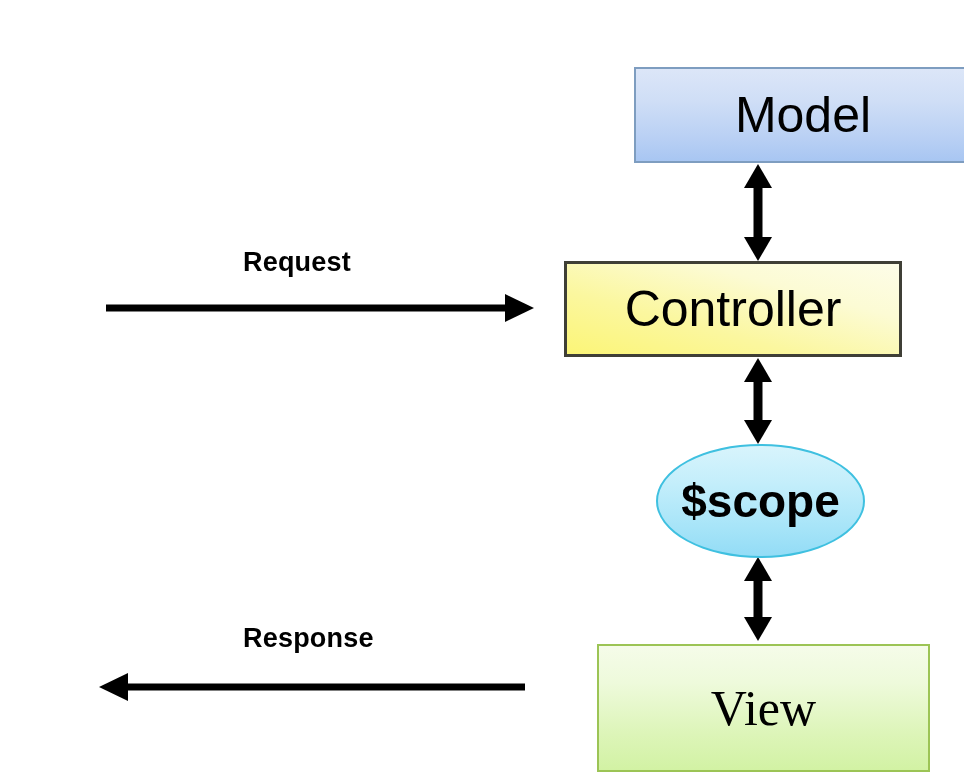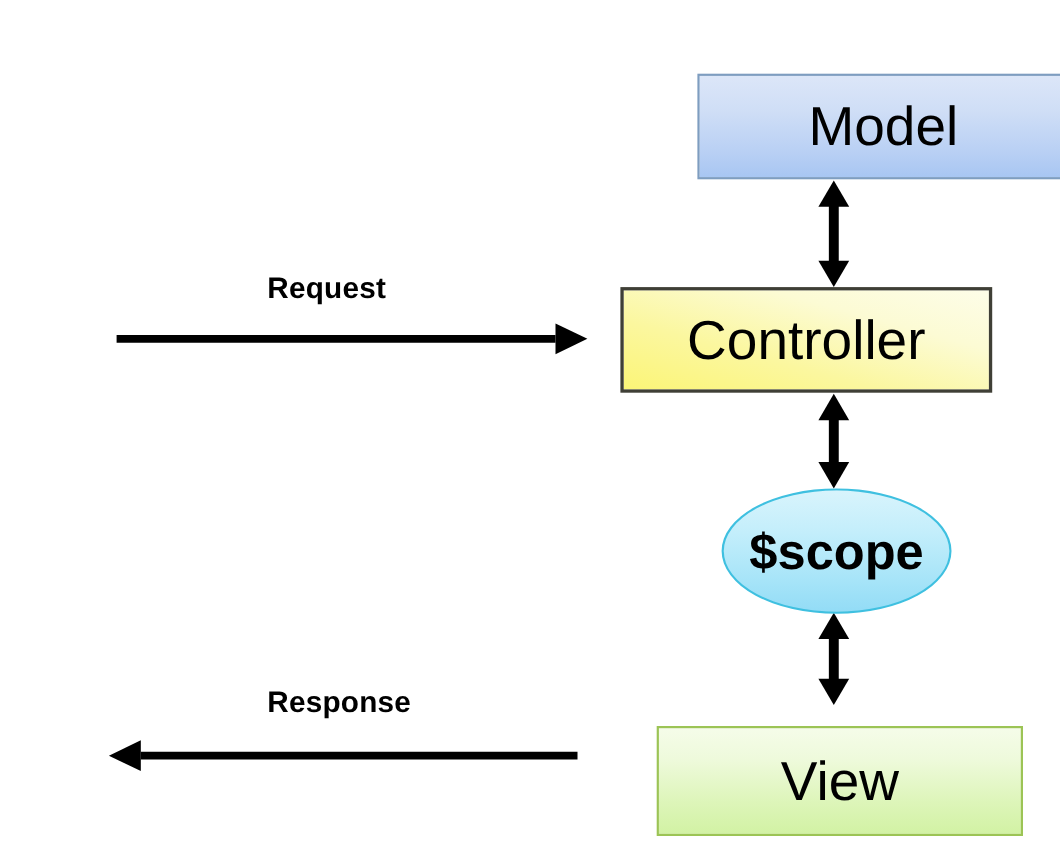--- a/index.html
+++ b/index.html
@@ -58,26 +58,27 @@
     height: 114px;
     border-radius: 50%;
     background: linear-gradient(to bottom, #d8f4fc 0%, #c3eefb 35%, #a6e4f8 75%, #93dcf6 100%);
     border: 2px solid #3fc0e0;
     font-size: 46px;
     font-weight: bold;
   }
 
   #node-view {
     left: 597px;
-    top: 660px;
+    top: 644px;
     width: 333px;
-    height: 100px;
+    height: 128px;
     background: linear-gradient(to bottom, #f5fce9 0%, #eefadb 30%, #ddf5b9 70%, #d2f2a4 100%);
     border: 2px solid #9cc455;
     font-size: 50px;
+    font-family: Liberation Serif, serif;
   }
 
   
   .flow-label {
     position: absolute;
     font-weight: bold;
     font-size: 27px;
     color: #000000;
     white-space: nowrap;
     letter-spacing: 0.2px;

